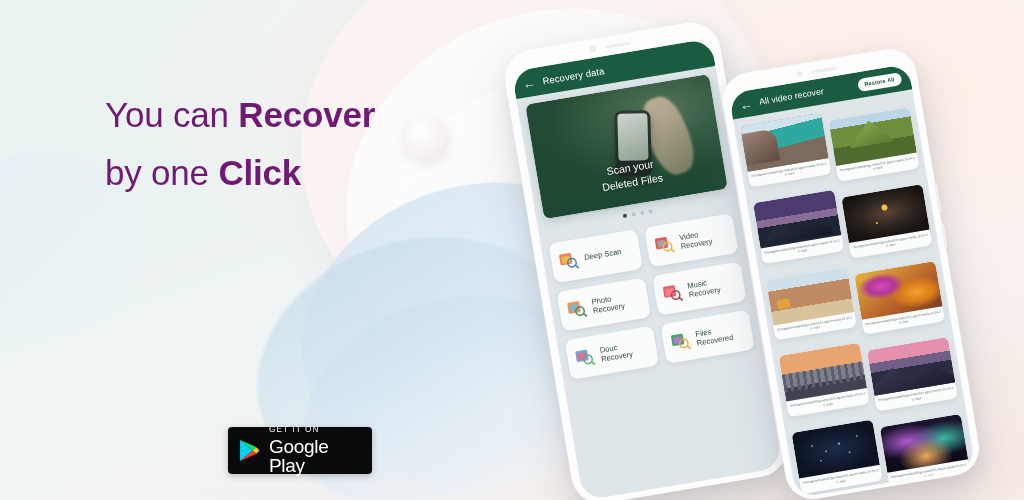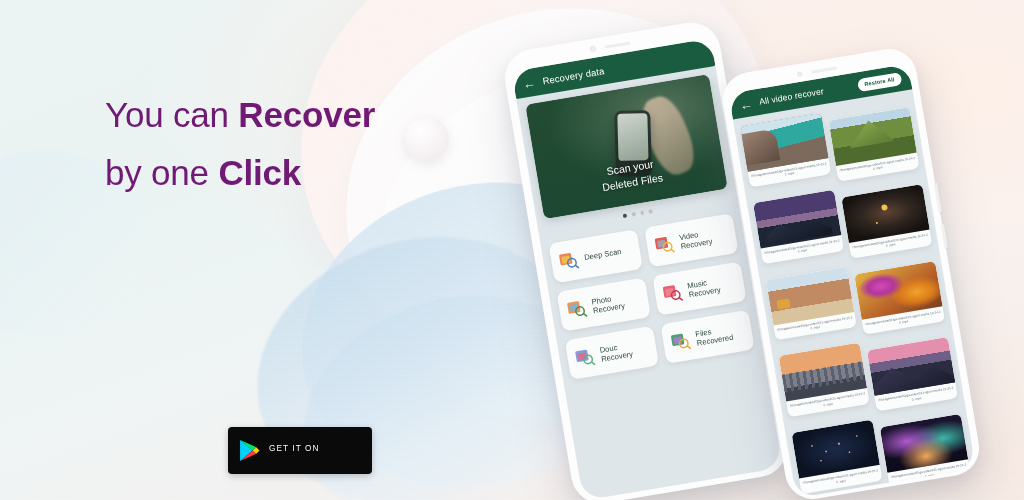--- a/index.html
+++ b/index.html
@@ -282,20 +282,21 @@
     <div class="gp-tri">
       <svg viewBox="0 0 40 44" width="21" height="23">
         <path d="M2 2 L26 22 L2 42 Z" fill="#00d2ff"></path>
         <path d="M2 2 L26 22 L33 15.6 Z" fill="#00e676"></path>
         <path d="M2 42 L26 22 L33 28.4 Z" fill="#ff3a44"></path>
         <path d="M33 15.6 L39 22 L33 28.4 L26 22 Z" fill="#ffce00"></path>
       </svg>
     </div>
     <div class="gp-txt">
       <div class="gp-small">GET IT ON</div>
+      <div class="gp-big">Google Play</div>
     </div>
   </div>
 
   <div class="phone p1">
     <div class="notch">
       <span class="cam"></span>
       <span class="speaker"></span>
     </div>
     <div class="btn-side" style="top:150px;height:34px;"></div>
     <div class="btn-side" style="top:196px;height:26px;"></div>

